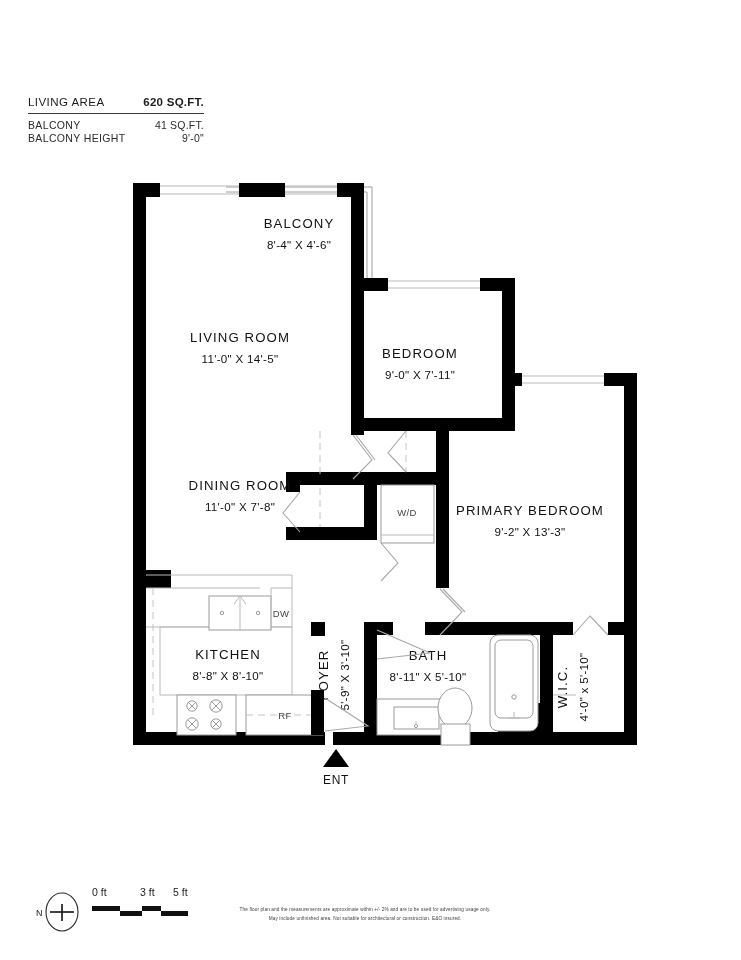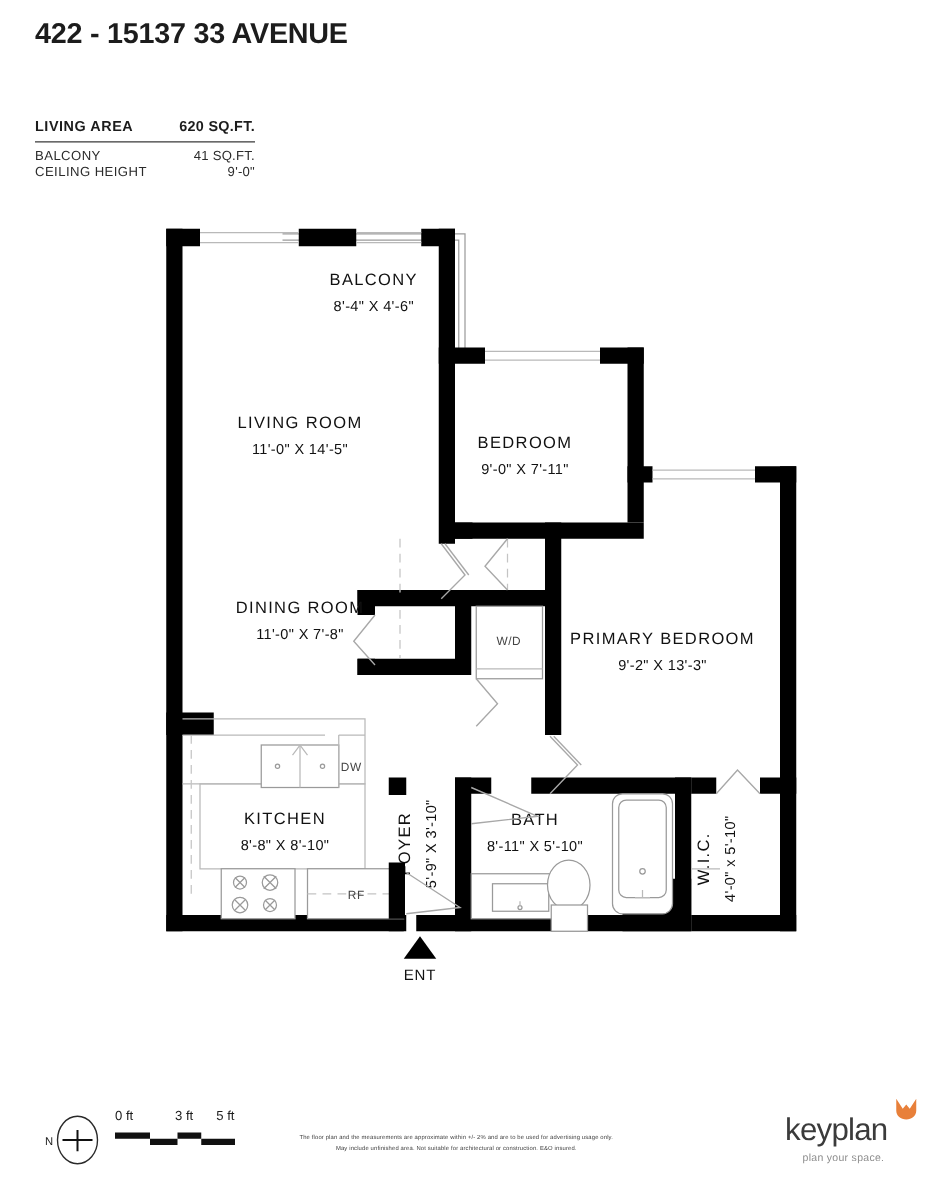--- a/index.html
+++ b/index.html
@@ -15,21 +15,21 @@
     font-size:23px;font-weight:700;letter-spacing:-0.2px;color:#1c1c1c;
     line-height:1.1;white-space:nowrap;
   }
   #addr-city{
     font-size:15px;font-weight:400;letter-spacing:0.9px;color:#2b2b2b;
     margin-top:9px;
   }
   
   #stats{position:absolute;left:28px;top:96px;width:176px;}
   .stat-row{display:flex;justify-content:space-between;align-items:baseline;}
-  .stat-main .stat-label{font-size:11.5px;font-weight:700;letter-spacing:0.45px;color:#1c1c1c;}
+  .stat-main .stat-label{font-size:11.5px;font-weight:400;letter-spacing:0.45px;color:#1c1c1c;}
   .stat-main .stat-value{font-size:11.5px;font-weight:700;letter-spacing:0.25px;color:#1c1c1c;}
   .stat-rule{border-bottom:1.3px solid #3a3a3a;margin:5px 0 5px 0;}
   .stat-sub{margin-top:1px;}
   .stat-sub .stat-label{font-size:10.5px;font-weight:400;letter-spacing:0.35px;color:#2b2b2b;}
   .stat-sub .stat-value{font-size:10.5px;font-weight:400;letter-spacing:0.2px;color:#2b2b2b;}
 
   
   #plan{position:absolute;left:0;top:175px;width:741px;height:620px;}
   #plan svg{display:block;}
 
@@ -54,35 +54,34 @@
   }
   #logo .kp-tag{
     font-size:8.4px;color:#8c8c8c;letter-spacing:0.25px;margin-top:4px;margin-left:14px;
   }
   #logo .kp-mark{position:absolute;right:-2px;top:-13px;}
 </style>
 </head>
 <body>
 
 <div id="header">
-  <div id="addr-title">422 - 15137 33 AVENUE</div>
 </div>
 
 <div id="stats">
   <div class="stat-row stat-main">
     <span class="stat-label">LIVING AREA</span>
     <span class="stat-value">620 SQ.FT.</span>
   </div>
   <div class="stat-rule"></div>
   <div class="stat-row stat-sub">
     <span class="stat-label">BALCONY</span>
     <span class="stat-value">41 SQ.FT.</span>
   </div>
   <div class="stat-row stat-sub">
-    <span class="stat-label">CEILING HEIGHT</span>
+    <span class="stat-label">BALCONY HEIGHT</span>
     <span class="stat-value">9'-0"</span>
   </div>
 </div>
 
 <div id="plan">
 <svg width="741" height="620" viewBox="0 0 741 620" xmlns="http://www.w3.org/2000/svg">
   <defs>
     <style>
       .wall   { fill:#000000; }
       .thin   { fill:none; stroke:#b9b9b9; stroke-width:1; }
@@ -322,22 +321,13 @@
       <rect x="54" y="24" width="19" height="5"></rect>
       <rect x="73" y="29" width="27" height="5"></rect>
     </g>
   </svg>
 
   <div id="disclaimer">
     <div>The floor plan and the measurements are approximate within +/- 2% and are to be used for advertising usage only.</div>
     <div>May include unfinished area. Not suitable for architectural or construction. E&amp;O insured.</div>
   </div>
 
-  <div id="logo">
-    <div class="kp-word">
-      <span>keyplan</span>
-      <svg class="kp-mark" width="18" height="17" viewBox="0 0 18 17">
-        <path d="M1,0 L6.2,8 L9,4.6 L11.8,8 L17,0 L17,9.5 C17,13.5 13.4,16.5 9,16.5 C4.6,16.5 1,13.5 1,9.5 Z" fill="#e8803a"></path>
-      </svg>
-    </div>
-    <div class="kp-tag">plan your space.</div>
-  </div>
 </div>
 
 </body></html>

